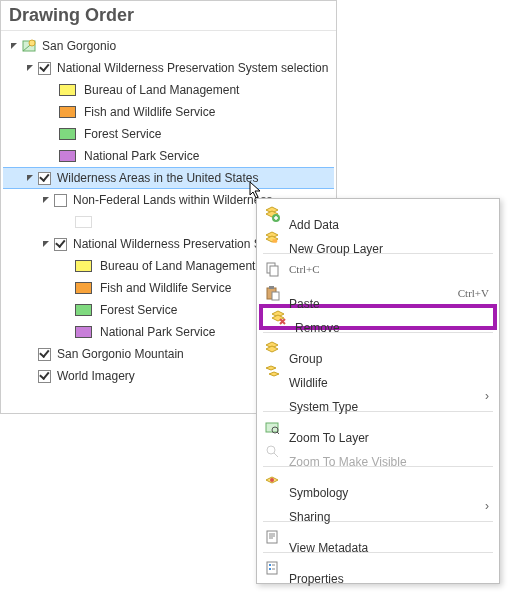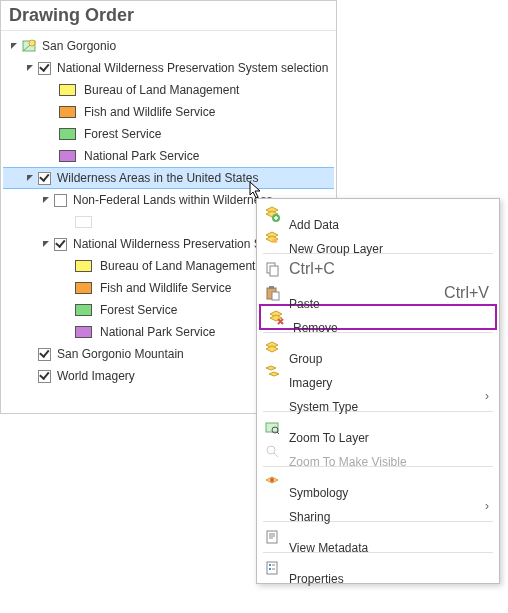--- a/index.html
+++ b/index.html
@@ -105,34 +105,34 @@
   }
   .mitem {
     display: flex;
     align-items: center;
     height: 24px;
     padding: 0 10px 0 6px;
     cursor: pointer;
   }
   .mitem.disabled { color: #aaa; cursor: default; }
   .mitem.highlighted {
-    border: 2px solid #a21caf;
+    border: 4px solid #a21caf;
     margin: -1px 2px;
     height: 26px;
   }
   .micon {
     width: 18px;
     height: 18px;
     margin-right: 8px;
     display: inline-flex;
     align-items: center;
     justify-content: center;
   }
   .mlabel { flex: 1; margin-top: 21px; }
-  .shortcut { color: #666; font-size: 16px; }
+  .shortcut { color: #666; font-size: 11px; font-family: Liberation Serif, serif; }
   .chev { color: #666; }
   .msep {
     height: 1px;
     background: #e0e0e0;
     margin: 3px 6px;
   }
 </style>
 </head>
 <body>
 
@@ -329,21 +329,21 @@
       </span>
     <span class="mlabel">Group</span>
   </div>
   <div class="mitem">
     <span class="micon">
         <svg width="16" height="16">
           <path d="M2 4 L7 2 L12 4 L7 6 Z" fill="#ffd866" stroke="#c9a326"></path>
           <path d="M5 10 L10 8 L15 10 L10 12 Z" fill="#ffd866" stroke="#c9a326"></path>
         </svg>
       </span>
-    <span class="mlabel">Imagery</span>
+    <span class="mlabel">Wildlife</span>
   </div>
   <div class="mitem">
     <span class="micon"></span>
     <span class="mlabel">System Type</span>
     <span class="chev">›</span>
   </div>
   <div class="msep"></div>
   <div class="mitem">
     <span class="micon">
         <svg width="16" height="16">

